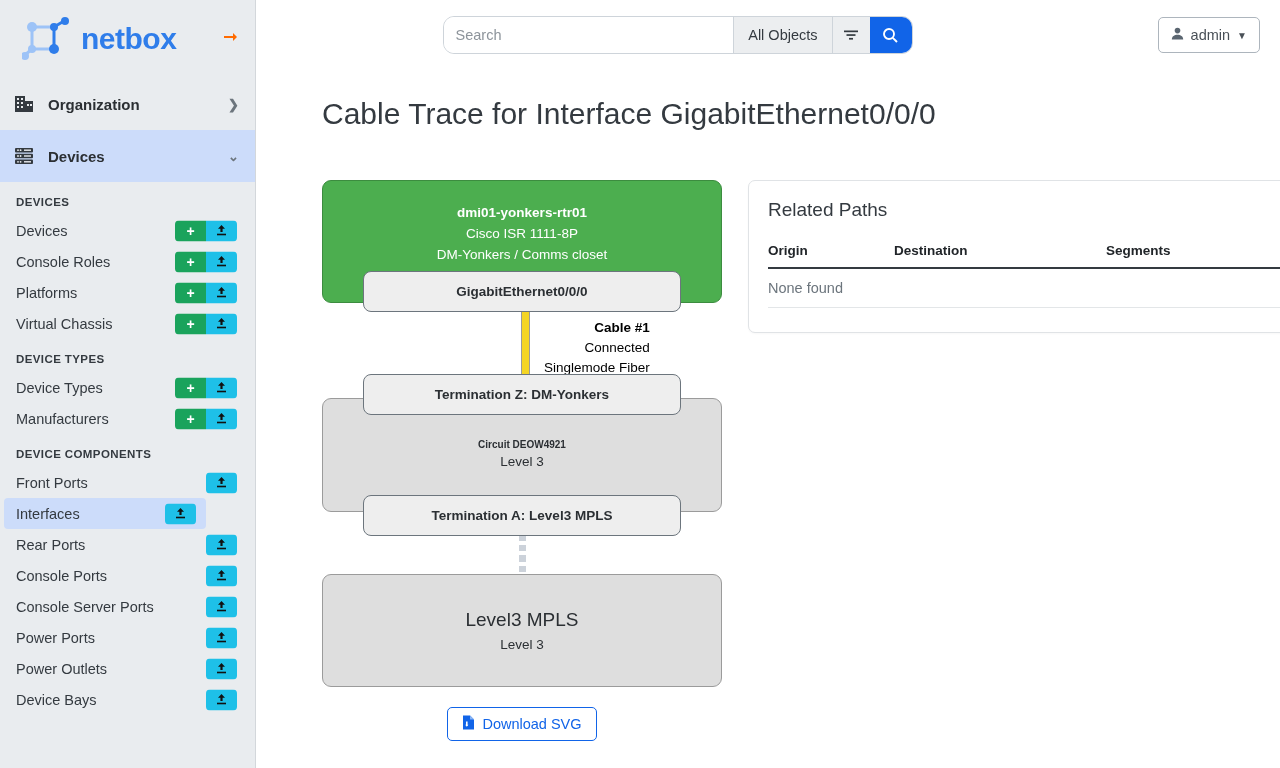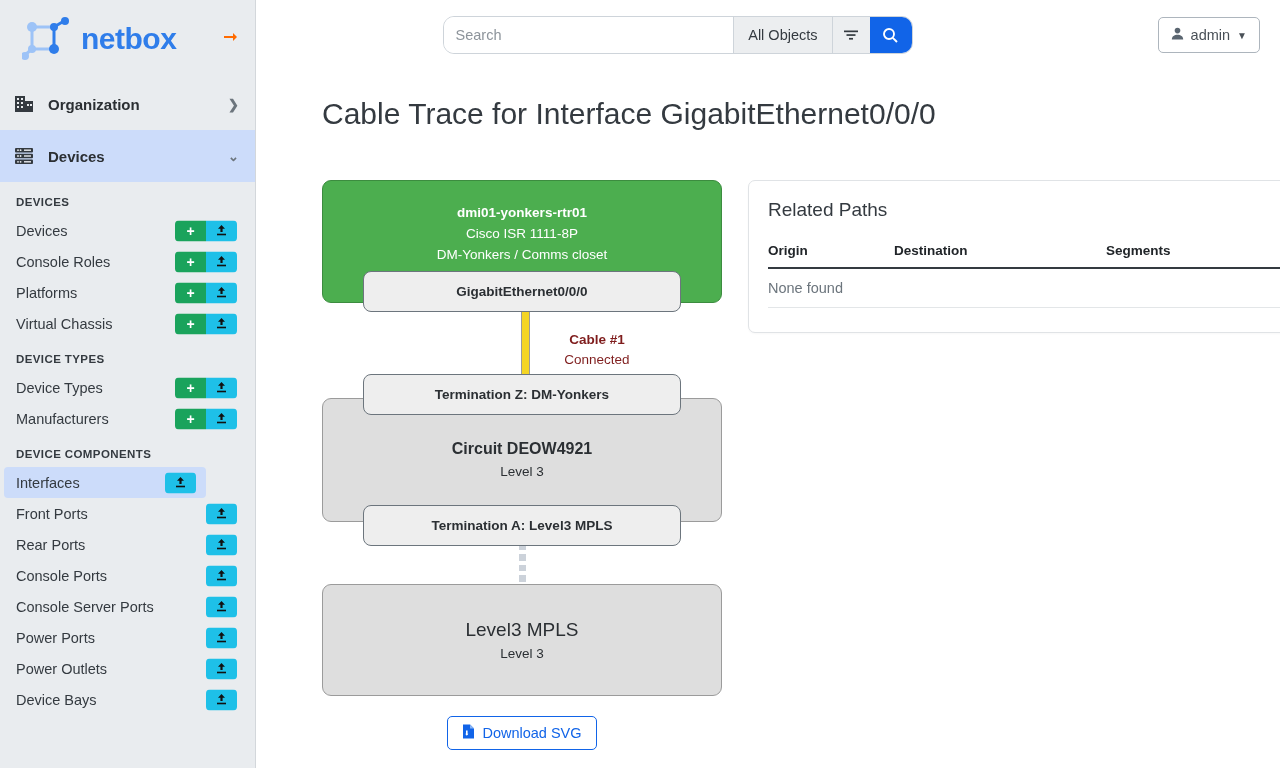--- a/index.html
+++ b/index.html
@@ -215,38 +215,38 @@
   .cable-line {
     position: absolute;
     left: 199px; top: 0;
     width: 9px; height: 110px;
     background: #f4d524;
     border-left: 1px solid #9a9a9a;
     border-right: 1px solid #9a9a9a;
   }
   .cable-label {
     position: absolute;
-    left: 222px; top: 18px;
-    text-align: center;
+    left: 222px; top: 6px;
+    text-align: right;
     font-size: 13.5px;
-    color: #7f1d1d;
+    color: #000000;
     line-height: 1.48;
   }
   .cable-label .t { font-weight: 700; }
 
   .circuit-wrap { position: relative; margin-top: -24px; }
   .circuit-box {
     background: #dedede;
     border: 1px solid #9b9b9b;
     border-radius: 9px;
     padding: 38px 10px 38px;
     text-align: center;
     color: #2b2f33;
   }
-  .circuit-box .nm { font-size: 16px; font-weight: 700; line-height: 1.55; }
+  .circuit-box .nm { font-size: 10px; font-weight: 700; line-height: 1.55; }
   .circuit-box .sub { font-size: 13.5px; line-height: 1.55; }
   .term-over-top {
     position: absolute;
     top: -24px; left: 41px;
     width: 318px;
     z-index: 3;
     margin: 0;
   }
   .term-over-bottom {
     position: absolute;
@@ -468,33 +468,33 @@
         <button class="mini-btn mini-import">
           <svg width="11" height="12" viewBox="0 0 11 12">
               <path d="M5.5 0.5 L9 4.2 H6.6 V7.4 H4.4 V4.2 H2z" fill="#111"></path>
               <rect x="1" y="9.2" width="9" height="1.6" fill="#111"></rect>
             </svg>
         </button>
       </span>
     </div>
 
     <div class="section-label">DEVICE COMPONENTS</div>
+    <div class="nav-item">
+      <span class="label">Front Ports</span>
+      <span class="btn-stack">
+        <button class="mini-btn mini-import">
+          <svg width="11" height="12" viewBox="0 0 11 12">
+              <path d="M5.5 0.5 L9 4.2 H6.6 V7.4 H4.4 V4.2 H2z" fill="#111"></path>
+              <rect x="1" y="9.2" width="9" height="1.6" fill="#111"></rect>
+            </svg>
+        </button>
+      </span>
+    </div>
     <div class="nav-item active">
       <span class="label">Interfaces</span>
-      <span class="btn-stack">
-        <button class="mini-btn mini-import">
-          <svg width="11" height="12" viewBox="0 0 11 12">
-              <path d="M5.5 0.5 L9 4.2 H6.6 V7.4 H4.4 V4.2 H2z" fill="#111"></path>
-              <rect x="1" y="9.2" width="9" height="1.6" fill="#111"></rect>
-            </svg>
-        </button>
-      </span>
-    </div>
-    <div class="nav-item">
-      <span class="label">Front Ports</span>
       <span class="btn-stack">
         <button class="mini-btn mini-import">
           <svg width="11" height="12" viewBox="0 0 11 12">
               <path d="M5.5 0.5 L9 4.2 H6.6 V7.4 H4.4 V4.2 H2z" fill="#111"></path>
               <rect x="1" y="9.2" width="9" height="1.6" fill="#111"></rect>
             </svg>
         </button>
       </span>
     </div>
     <div class="nav-item">

